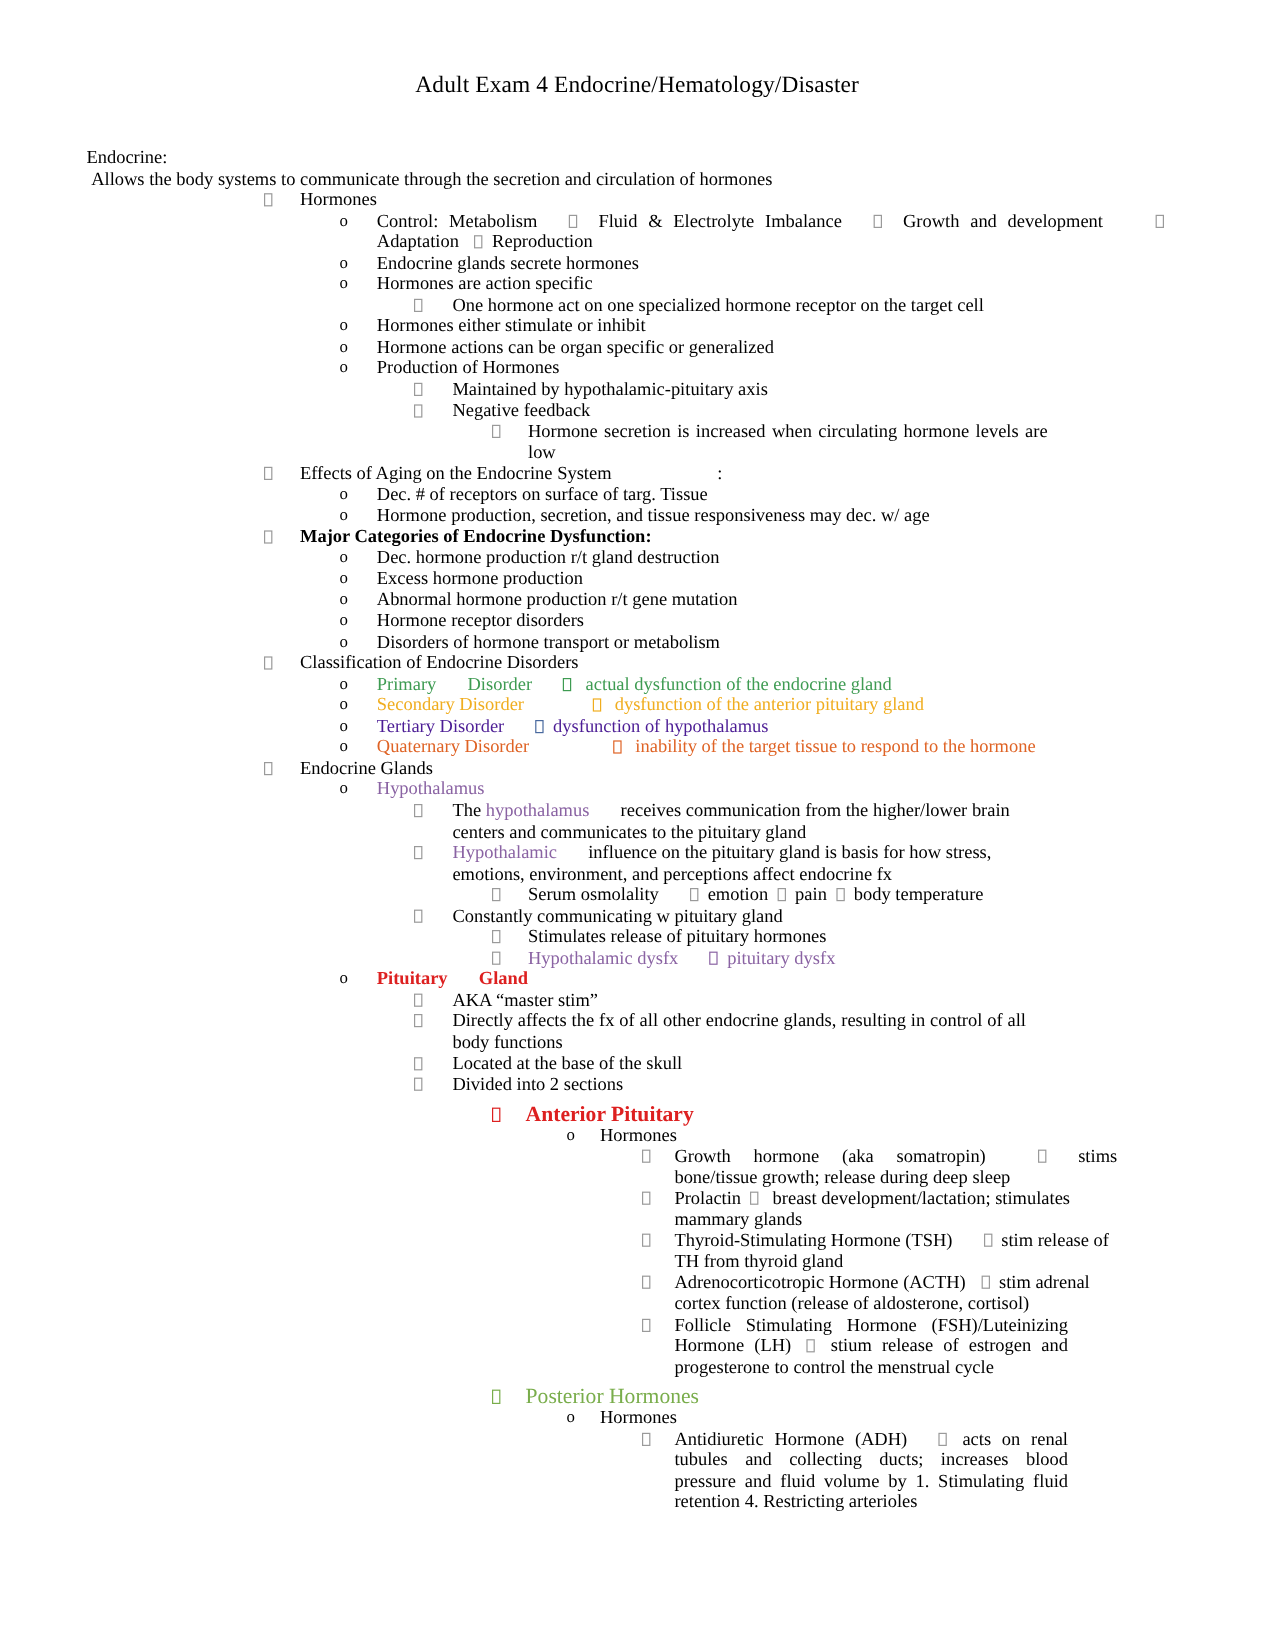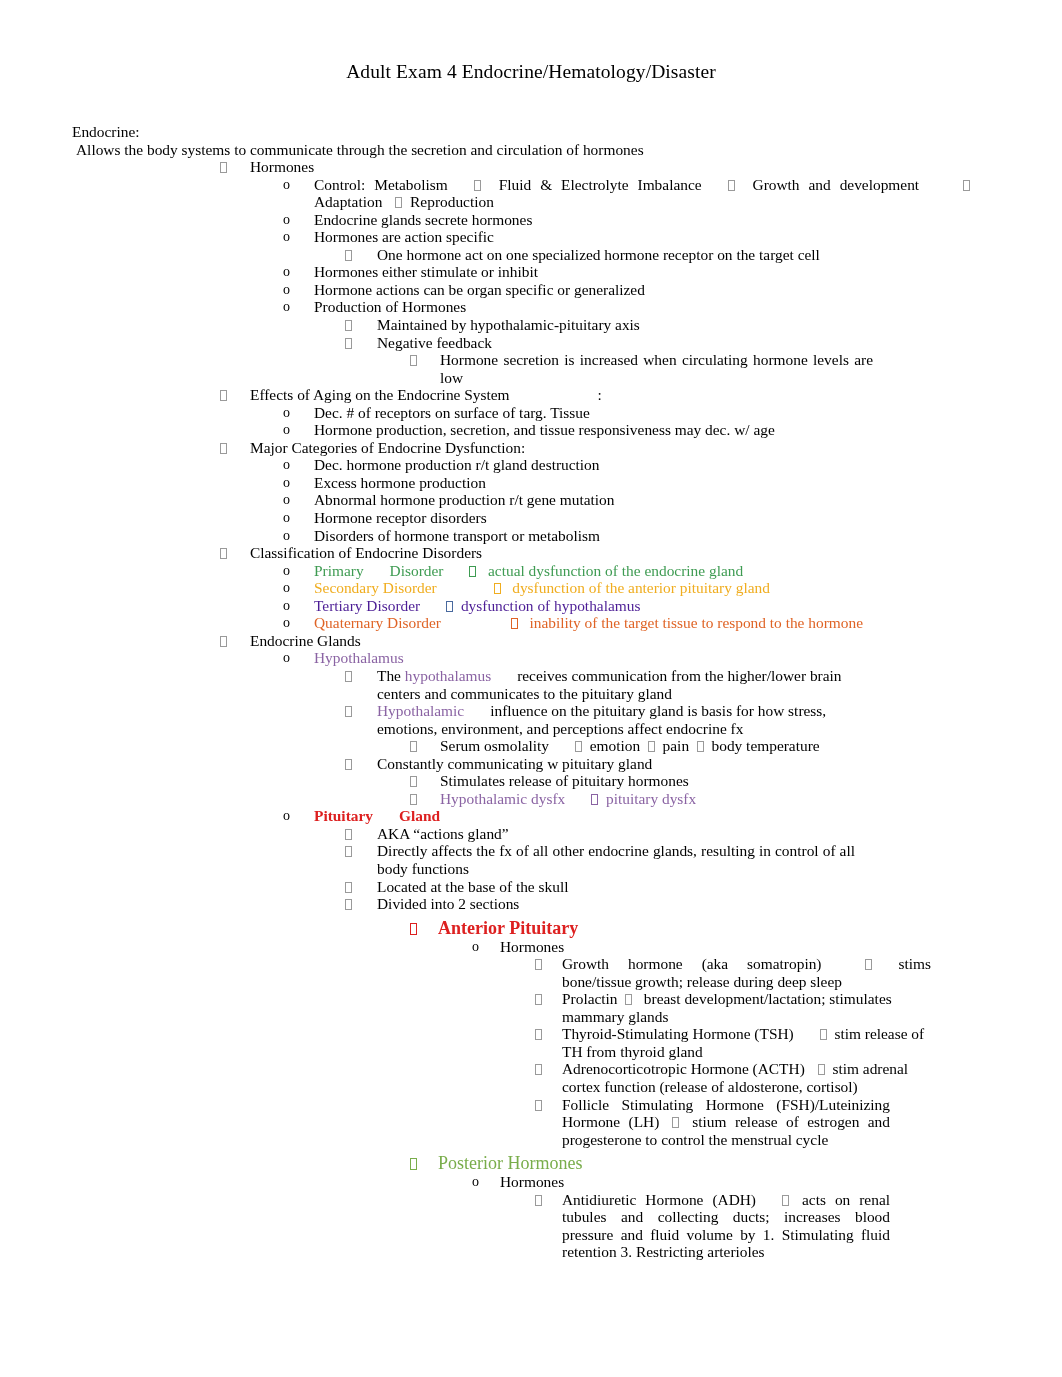--- a/index.html
+++ b/index.html
@@ -186,77 +186,77 @@
     <div class="ln lvl3 row off31" style="width:690px;">
       <span class="mk omk">o</span>
       <span class="tx">Dec. # of receptors on surface of targ. Tissue</span>
     </div>
 
     <div class="ln lvl3 row off31" style="width:690px;">
       <span class="mk omk">o</span>
       <span class="tx">Hormone production, secretion, and tissue responsiveness may dec. w/ age</span>
     </div>
 
+    <div class="ln lvl2 row off30" style="width:790px;font-weight:bold;">
+      <span class="mk"><span class="box"></span></span>
+      <span class="tx">Major Categories of Endocrine Dysfunction:</span>
+    </div>
+
+    <div class="ln lvl3 row off31" style="width:690px;">
+      <span class="mk omk">o</span>
+      <span class="tx">Dec. hormone production r/t gland destruction</span>
+    </div>
+
+    <div class="ln lvl3 row off31" style="width:690px;">
+      <span class="mk omk">o</span>
+      <span class="tx">Excess hormone production</span>
+    </div>
+
+    <div class="ln lvl3 row off31" style="width:690px;">
+      <span class="mk omk">o</span>
+      <span class="tx">Abnormal hormone production r/t gene mutation</span>
+    </div>
+
+    <div class="ln lvl3 row off31" style="width:690px;">
+      <span class="mk omk">o</span>
+      <span class="tx">Hormone receptor disorders</span>
+    </div>
+
+    <div class="ln lvl3 row off31" style="width:690px;">
+      <span class="mk omk">o</span>
+      <span class="tx">Disorders of hormone transport or metabolism</span>
+    </div>
+
     <div class="ln lvl2 row off30" style="width:790px;">
       <span class="mk"><span class="box"></span></span>
-      <span class="tx">Major Categories of Endocrine Dysfunction:</span>
-    </div>
-
-    <div class="ln lvl3 row off31" style="width:690px;">
-      <span class="mk omk">o</span>
-      <span class="tx">Dec. hormone production r/t gland destruction</span>
-    </div>
-
-    <div class="ln lvl3 row off31" style="width:690px;">
-      <span class="mk omk">o</span>
-      <span class="tx">Excess hormone production</span>
-    </div>
-
-    <div class="ln lvl3 row off31" style="width:690px;">
-      <span class="mk omk">o</span>
-      <span class="tx">Abnormal hormone production r/t gene mutation</span>
-    </div>
-
-    <div class="ln lvl3 row off31" style="width:690px;">
-      <span class="mk omk">o</span>
-      <span class="tx">Hormone receptor disorders</span>
-    </div>
-
-    <div class="ln lvl3 row off31" style="width:690px;">
-      <span class="mk omk">o</span>
-      <span class="tx">Disorders of hormone transport or metabolism</span>
+      <span class="tx">Classification of Endocrine Disorders</span>
+    </div>
+
+    <div class="ln lvl3 row off31" style="width:690px;">
+      <span class="mk omk">o</span>
+      <span class="tx"><span class="c-green">Primary</span><span class="gapsep"></span><span class="c-green">Disorder</span><span class="gapsep"></span><span class="box c-green"></span>&nbsp;&nbsp; <span class="c-green">actual dysfunction of the endocrine gland</span></span>
+    </div>
+
+    <div class="ln lvl3 row off31" style="width:690px;">
+      <span class="mk omk">o</span>
+      <span class="tx"><span class="c-gold">Secondary Disorder</span><span class="gapsep-l"></span><span class="gapsep-s"></span><span class="box c-gold"></span>&nbsp;&nbsp; <span class="c-gold">dysfunction of the anterior pituitary gland</span></span>
+    </div>
+
+    <div class="ln lvl3 row off31" style="width:690px;">
+      <span class="mk omk">o</span>
+      <span class="tx"><span class="c-blue">Tertiary Disorder</span><span class="gapsep"></span><span class="box c-blue"></span>&nbsp; <span class="c-blue">dysfunction of hypothalamus</span></span>
+    </div>
+
+    <div class="ln lvl3 row off31" style="width:690px;">
+      <span class="mk omk">o</span>
+      <span class="tx"><span class="c-orange">Quaternary Disorder</span><span class="gapsep-l"></span><span class="gapsep"></span><span class="box c-orange"></span>&nbsp;&nbsp; <span class="c-orange">inability of the target tissue to respond to the hormone</span></span>
     </div>
 
     <div class="ln lvl2 row off30" style="width:790px;">
       <span class="mk"><span class="box"></span></span>
-      <span class="tx">Classification of Endocrine Disorders</span>
-    </div>
-
-    <div class="ln lvl3 row off31" style="width:690px;">
-      <span class="mk omk">o</span>
-      <span class="tx"><span class="c-green">Primary</span><span class="gapsep"></span><span class="c-green">Disorder</span><span class="gapsep"></span><span class="box c-green"></span>&nbsp;&nbsp; <span class="c-green">actual dysfunction of the endocrine gland</span></span>
-    </div>
-
-    <div class="ln lvl3 row off31" style="width:690px;">
-      <span class="mk omk">o</span>
-      <span class="tx"><span class="c-gold">Secondary Disorder</span><span class="gapsep-l"></span><span class="gapsep-s"></span><span class="box c-gold"></span>&nbsp;&nbsp; <span class="c-gold">dysfunction of the anterior pituitary gland</span></span>
-    </div>
-
-    <div class="ln lvl3 row off31" style="width:690px;">
-      <span class="mk omk">o</span>
-      <span class="tx"><span class="c-blue">Tertiary Disorder</span><span class="gapsep"></span><span class="box c-blue"></span>&nbsp; <span class="c-blue">dysfunction of hypothalamus</span></span>
-    </div>
-
-    <div class="ln lvl3 row off31" style="width:690px;">
-      <span class="mk omk">o</span>
-      <span class="tx"><span class="c-orange">Quaternary Disorder</span><span class="gapsep-l"></span><span class="gapsep"></span><span class="box c-orange"></span>&nbsp;&nbsp; <span class="c-orange">inability of the target tissue to respond to the hormone</span></span>
-    </div>
-
-    <div class="ln lvl2 row off30" style="width:790px;">
-      <span class="mk"><span class="box"></span></span>
       <span class="tx">Endocrine Glands</span>
     </div>
 
     <div class="ln lvl3 row off31" style="width:690px;">
       <span class="mk omk">o</span>
       <span class="tx c-purple">Hypothalamus</span>
     </div>
 
     <div class="ln lvl4 row off32" style="width:510px;">
       <span class="mk"><span class="box"></span></span>
@@ -288,21 +288,21 @@
       <span class="tx"><span class="c-purple">Hypothalamic dysfx</span><span class="gapsep"></span><span class="box c-purple"></span>&nbsp; <span class="c-purple">pituitary dysfx</span></span>
     </div>
 
     <div class="ln lvl3 row off31" style="width:690px;">
       <span class="mk omk">o</span>
       <span class="tx"><span class="c-red">Pituitary</span><span class="gapsep"></span><span class="c-red">Gland</span></span>
     </div>
 
     <div class="ln lvl4 row off32" style="width:640px;">
       <span class="mk"><span class="box"></span></span>
-      <span class="tx">AKA “actions gland”</span>
+      <span class="tx">AKA “master stim”</span>
     </div>
 
     <div class="ln lvl4 row off32" style="width:510px;">
       <span class="mk"><span class="box"></span></span>
       <span class="tx just">Directly affects the fx of all other endocrine glands, resulting in control of all body functions</span>
     </div>
 
     <div class="ln lvl4 row off32" style="width:640px;">
       <span class="mk"><span class="box"></span></span>
       <span class="tx">Located at the base of the skull</span>
@@ -353,17 +353,17 @@
       <span class="tx c-lgreen">Posterior Hormones</span>
     </div>
 
     <div class="ln lvl6 row off28" style="width:520px;">
       <span class="mk omk">o</span>
       <span class="tx">Hormones</span>
     </div>
 
     <div class="ln lvl7 row off27" style="width:355px;">
       <span class="mk"><span class="box"></span></span>
-      <span class="tx just"><span>Antidiuretic Hormone (ADH)</span><span class="gapsep"></span><span class="box"></span><span class="gapsep-s"></span><span>acts on renal tubules and collecting ducts; increases blood pressure and fluid volume by 1. Stimulating fluid retention 3. Restricting arterioles</span></span>
+      <span class="tx just"><span>Antidiuretic Hormone (ADH)</span><span class="gapsep"></span><span class="box"></span><span class="gapsep-s"></span><span>acts on renal tubules and collecting ducts; increases blood pressure and fluid volume by 1. Stimulating fluid retention 4. Restricting arterioles</span></span>
     </div>
 
   </div>
 </div>
 
 </body></html>

